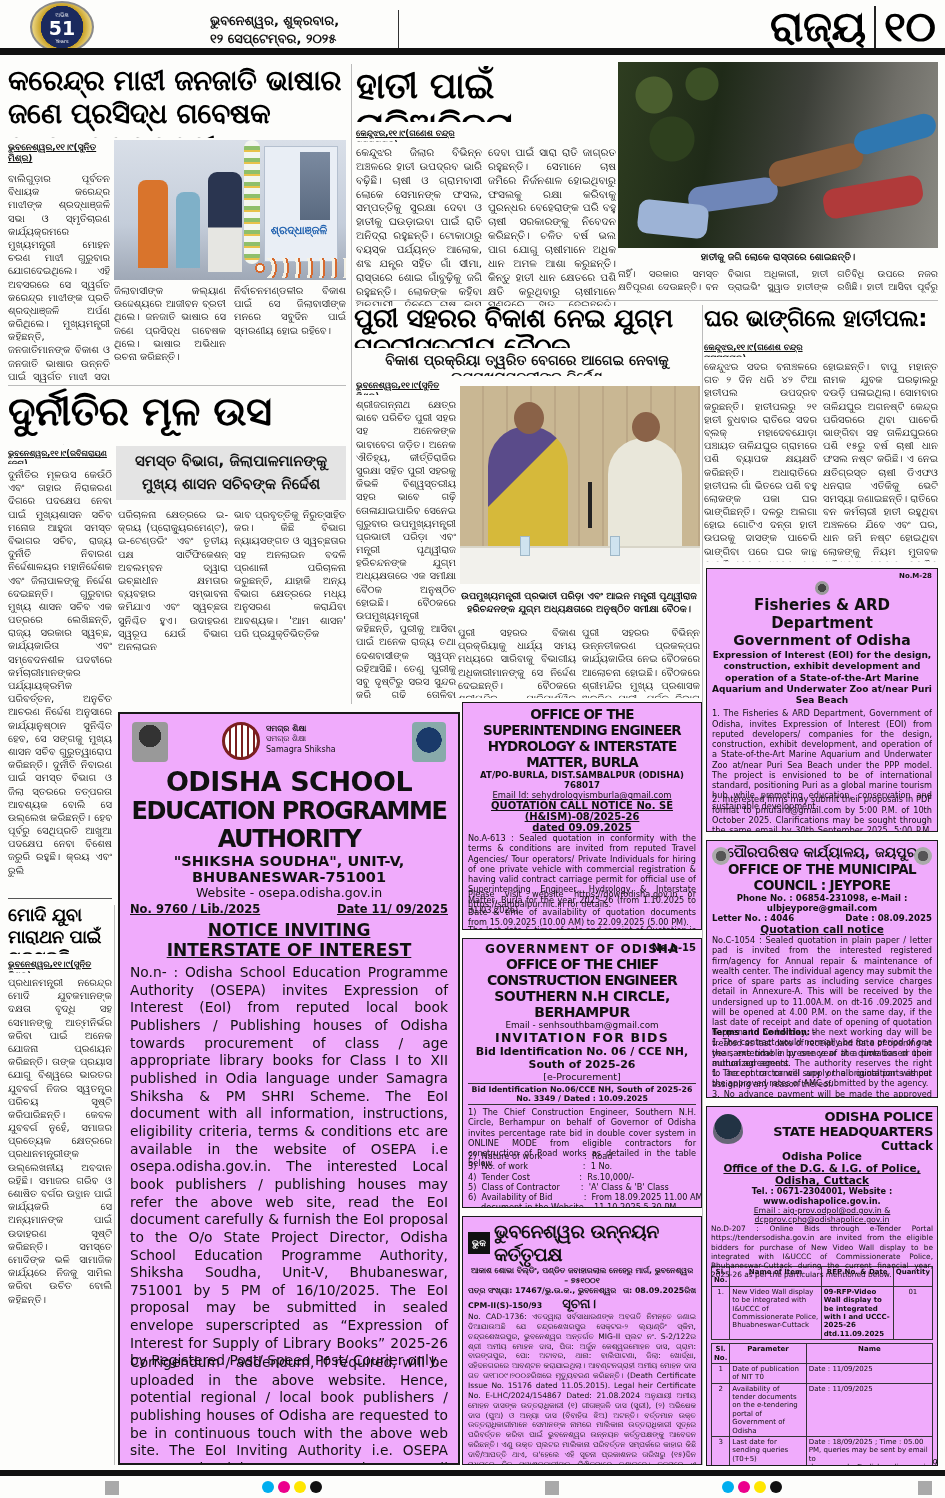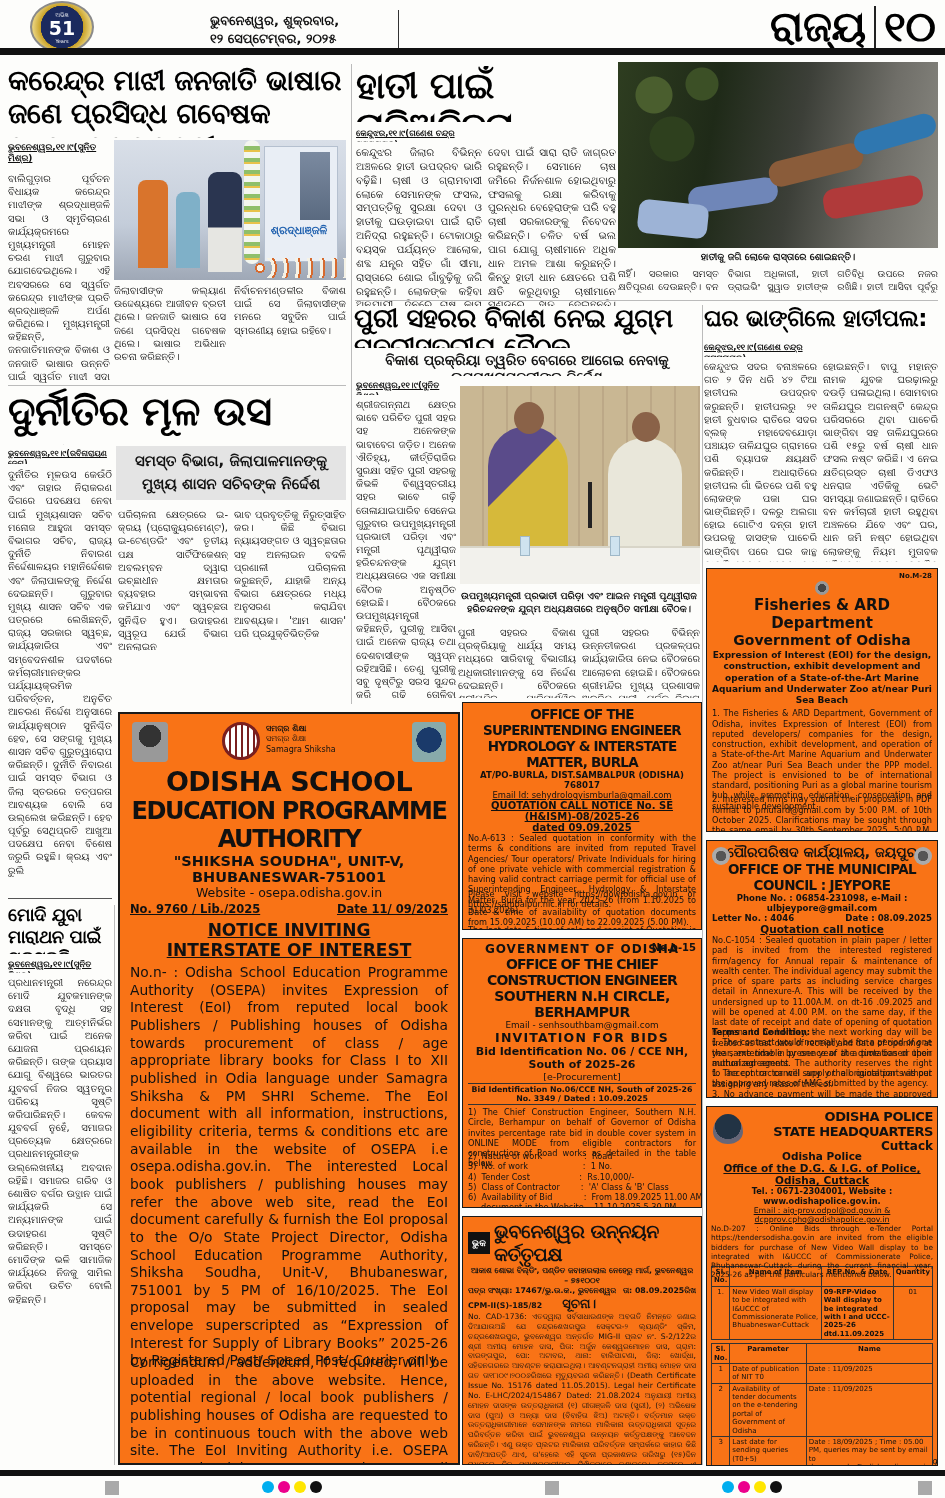--- a/index.html
+++ b/index.html
@@ -8,21 +8,21 @@
   .page { position:relative; width:945px; height:1498px; background:#fdfdfb; margin:0 auto; overflow:hidden; color:#111; }
   .abs { position:absolute; overflow:hidden; }
   .j { text-align:justify; }
   .c { text-align:center; }
   .r { text-align:right; }
   .b { font-weight:bold; }
   .u { text-decoration:underline; }
   .odia-body { font-size:10px; line-height:1.32; }
   .headline { font-weight:bold; color:#000; letter-spacing:-0.5px; }
   .dateline { font-size:8.5px; font-weight:bold; }
-  .notice { border:1.6px solid #1a1a1a; background:#f97316; }
+  .notice { border:1.6px solid #1a1a1a; background:#f0abfc; }
   .notice-en { font-size:8.2px; line-height:1.25; }
   .photo { background:#ccc; }
   .cap { font-size:9.5px; font-weight:bold; text-align:center; }
   table { border-collapse:collapse; width:100%; }
   td,th { border:1px solid #333; font-size:7px; line-height:1.2; padding:1px 2px; vertical-align:top; text-align:left; }
   th { font-weight:bold; text-align:center; }
   .sq { width:14px; height:14px; background:#a9a9a9; position:absolute; }
   .dot { width:12px; height:12px; border-radius:50%; position:absolute; }
   .vrule { position:absolute; width:1px; background:#bbb; }
 </style>
@@ -268,21 +268,21 @@
     <div style="display:flex;align-items:center;gap:4px;">
       <span style="display:inline-block;width:26px;height:22px;background:#111;color:#fff;font-size:9px;font-weight:bold;text-align:center;line-height:22px;">ଭୁକ</span>
       <span class="b" style="font-size:19px;letter-spacing:-0.5px;">ଭୁବନେଶ୍ୱର ଉନ୍ନୟନ କର୍ତ୍ତୃପକ୍ଷ</span>
     </div>
     <div class="c" style="font-size:7.8px;font-weight:bold;">ଆକାଶ ଶୋଭା ବିଲ୍ଡିଂ, ପଣ୍ଡିତ ଜବାହାରଲାଲ ନେହେରୁ ମାର୍ଗ, ଭୁବନେଶ୍ୱର – ୭୫୧୦୦୧</div>
     <div style="display:flex;justify-content:space-between;">
       <span class="b" style="font-size:7.8px;">ପତ୍ର ସଂଖ୍ୟା: 17467/ଭୁ.ଉ.କ., ଭୁବନେଶ୍ୱର</span>
       <span class="b" style="font-size:7.8px;">ତା: 08.09.2025ରିଖ</span>
     </div>
     <div style="display:flex;gap:20px;align-items:baseline;">
-      <span class="b" style="font-size:7.8px;">CPM-II(S)-185/82</span>
+      <span class="b" style="font-size:7.8px;">CPM-II(S)-150/93</span>
       <span class="b" style="font-size:13px;">ସୂଚନା।</span>
     </div>
     <div class="j" style="font-size:7.6px;line-height:1.3;height:168px;">No. CAD-1736: ଏତଦ୍ୱାରା ସର୍ବସାଧାରଣଙ୍କ ଅବଗତି ନିମନ୍ତେ ଜଣାଇ ଦିଆଯାଉଅଛି ଯେ ଚନ୍ଦ୍ରଶେଖରପୁର ସେକ୍ଟର-୨ ଲ୍ୟାଣ୍ଡିଂ ସ୍କିମ, ଚନ୍ଦ୍ରଶେଖରପୁର, ଭୁବନେଶ୍ୱର ଅନ୍ତର୍ଗତ MIG-II ପ୍ଲଟ ନଂ. S-2/122ର ଶ୍ରୀ ଅମୀୟ ମୋହନ ଦାସ, ପିତା: ଅର୍ଜୁନ କେଶ୍ୱରମୋହନ ଦାସ, ଗ୍ରାମ: ବାରଙ୍ଗପୁର, ପୋ: ଅଟାବର, ଥାନା: ବାଲିପାଟଣା, ଜିଲା: ଖୋର୍ଦ୍ଧା, ସହିଦନଗରରେ ଆବଣ୍ଟନ କରାଯାଇଥିଲା। ଆବଣ୍ଟନଗ୍ରାହୀ ଅମୀୟ ମୋହନ ଦାସ ଗତ ତା୧୮ା୦୯।୨୦୦୬ରିଖରେ ମୃତ୍ୟୁବରଣ କରିଛନ୍ତି। (Death Certificate Issue No. 15176 dated 11.05.2015). Legal heir Certificate No. E-LHC/2024/154867 Dated: 21.08.2024 ଅନୁଯାୟୀ ଅମୀୟ ମୋହନ ଦାସଙ୍କ ଉତ୍ତରାଧିକାରୀ (୧) ଗୀତାଞ୍ଜଳି ଦାସ (ସ୍ତ୍ରୀ), (୨) ଅଭିଷେକ ଦାସ (ପୁଅ) ଓ ଅନ୍ୟା ଦାସ (ବିବାହିତା ଝିଅ) ଅଟନ୍ତି। ବର୍ତ୍ତମାନ ଉକ୍ତ ଉତ୍ତରାଧିକାରୀମାନେ ସେମାନଙ୍କ ନାମରେ ମାଲିକାନା ଉତ୍ତରାଧିକାରୀ ସୂତ୍ରେ ପରିବର୍ତ୍ତନ କରିବା ପାଇଁ ଭୁବନେଶ୍ୱର ଉନ୍ନୟନ କର୍ତ୍ତୃପକ୍ଷଙ୍କୁ ଆବେଦନ କରିଛନ୍ତି। ଏଣୁ ଉକ୍ତ ପ୍ଲଟର ମାଲିକାନା ପରିବର୍ତ୍ତନ ସମ୍ପର୍କରେ କାହାର କିଛି ଦାବି/ଆପତ୍ତି ଥାଏ, ତା'ହେଲେ ଏହି ସୂଚନା ପ୍ରକାଶନର ତାରିଖରୁ (୧୫)ଦିନ ମଧ୍ୟରେ ନିଜ ସ୍ୱାକ୍ଷରକାରୀଙ୍କୁ ଲିଖିତଭାବେ ଜଣାଇବେ। ତତ୍ପରେ ଏ ସମ୍ପର୍କରେ କୌଣସି ଦାବି ବା ଆପତ୍ତି ଶୁଣାଯିବ ନାହିଁ ଏବଂ ସୂଚନା ମାଲିକାନା ସ୍ୱତ୍ୱ ସେମାନଙ୍କ ନାମରେ ଉତ୍ତରାଧିକାରୀ ସୂତ୍ରେ ପରିବର୍ତ୍ତନ ଆଇନ ଅନୁଯାୟୀ ସମାଧାନ କରାଯିବ।</div>
 
   </div>
 
   <div class="vrule" style="left:351px;top:64px;height:640px;"></div>
   <div class="vrule" style="left:702px;top:305px;height:1160px;"></div>
   <div class="vrule" style="left:114px;top:905px;height:560px;"></div>
   <div class="abs" style="left:355px;top:300px;width:583px;height:1px;background:#bbb;"></div>

